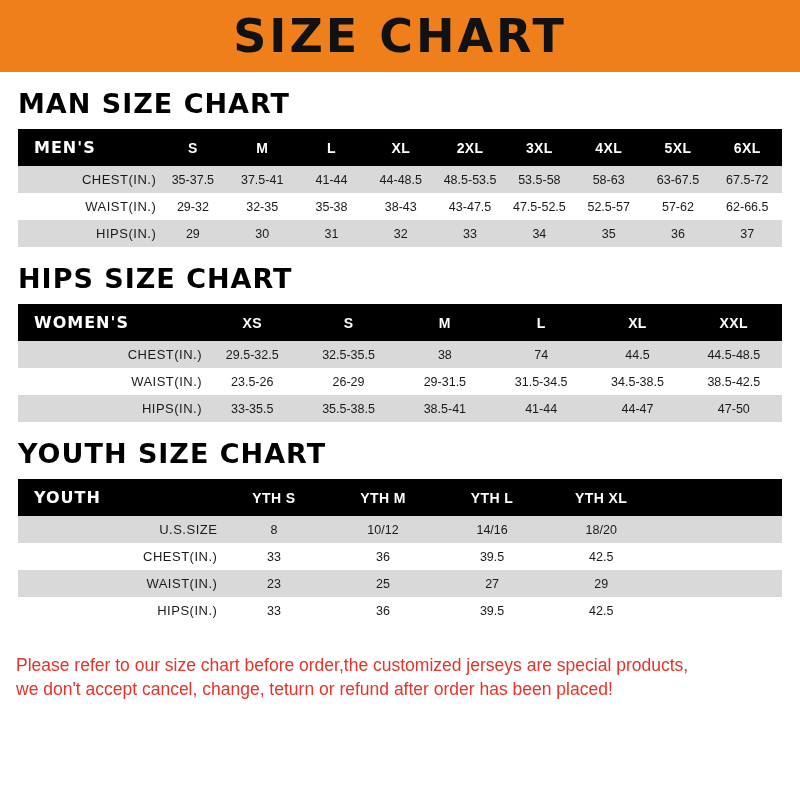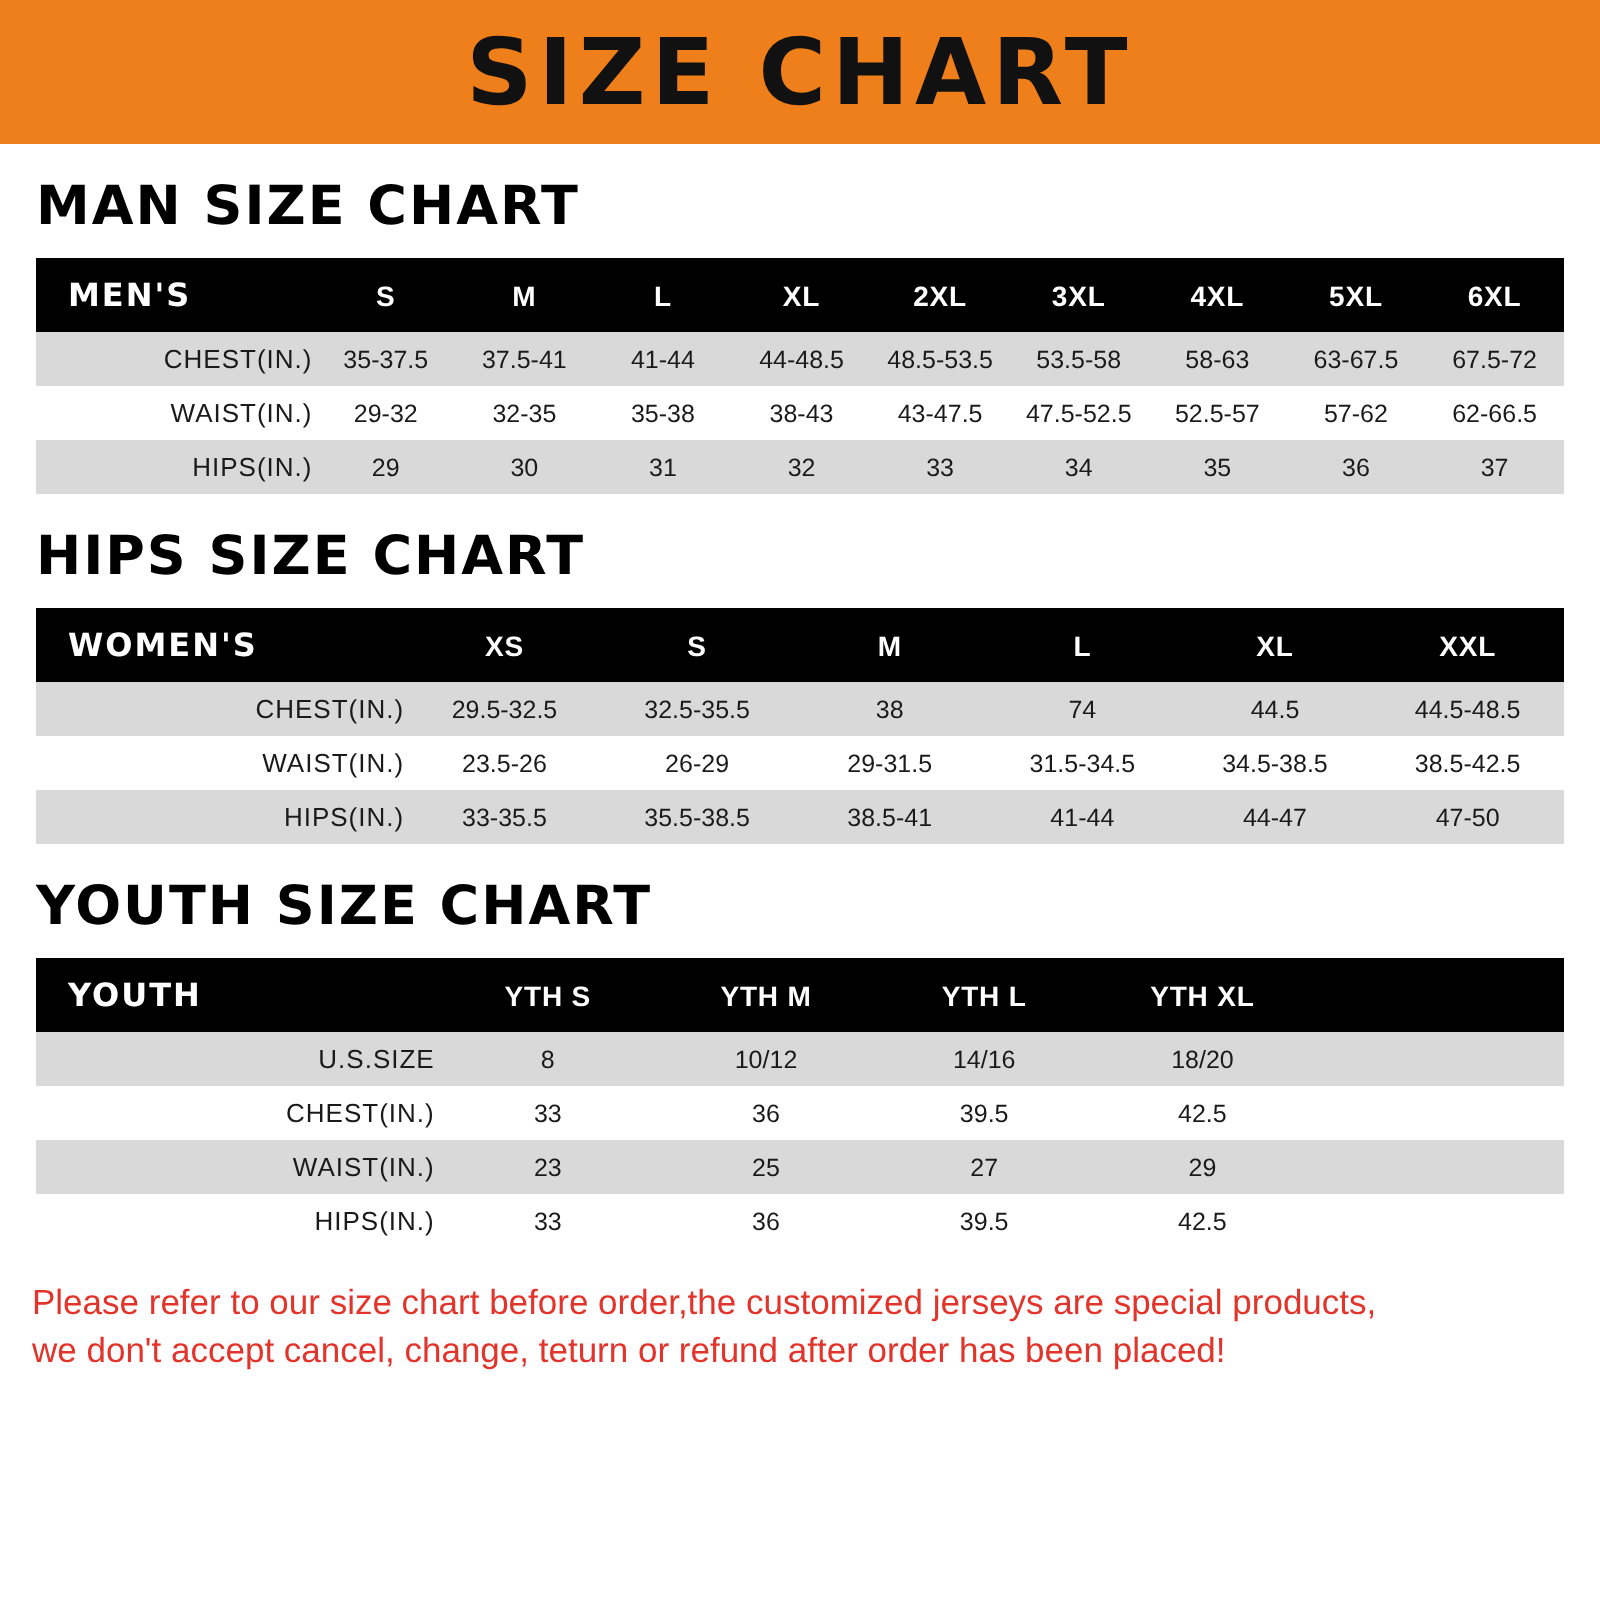--- a/index.html
+++ b/index.html
@@ -90,21 +90,21 @@
     font-size: 13px;
   }
   table.size-table tbody tr.alt td {
     background: #d9d9d9;
   }
   table.size-table tbody tr.plain td {
     background: #ffffff;
   }
   
   .note {
-    margin-top: 16px;
+    margin-top: 30px;
     padding: 0 16px;
     color: #e2342a;
     font-size: 17.5px;
     line-height: 1.35;
     font-family: "Liberation Sans", sans-serif;
   }
   .note div { white-space: nowrap; }
 </style>
 </head>
 <body>

